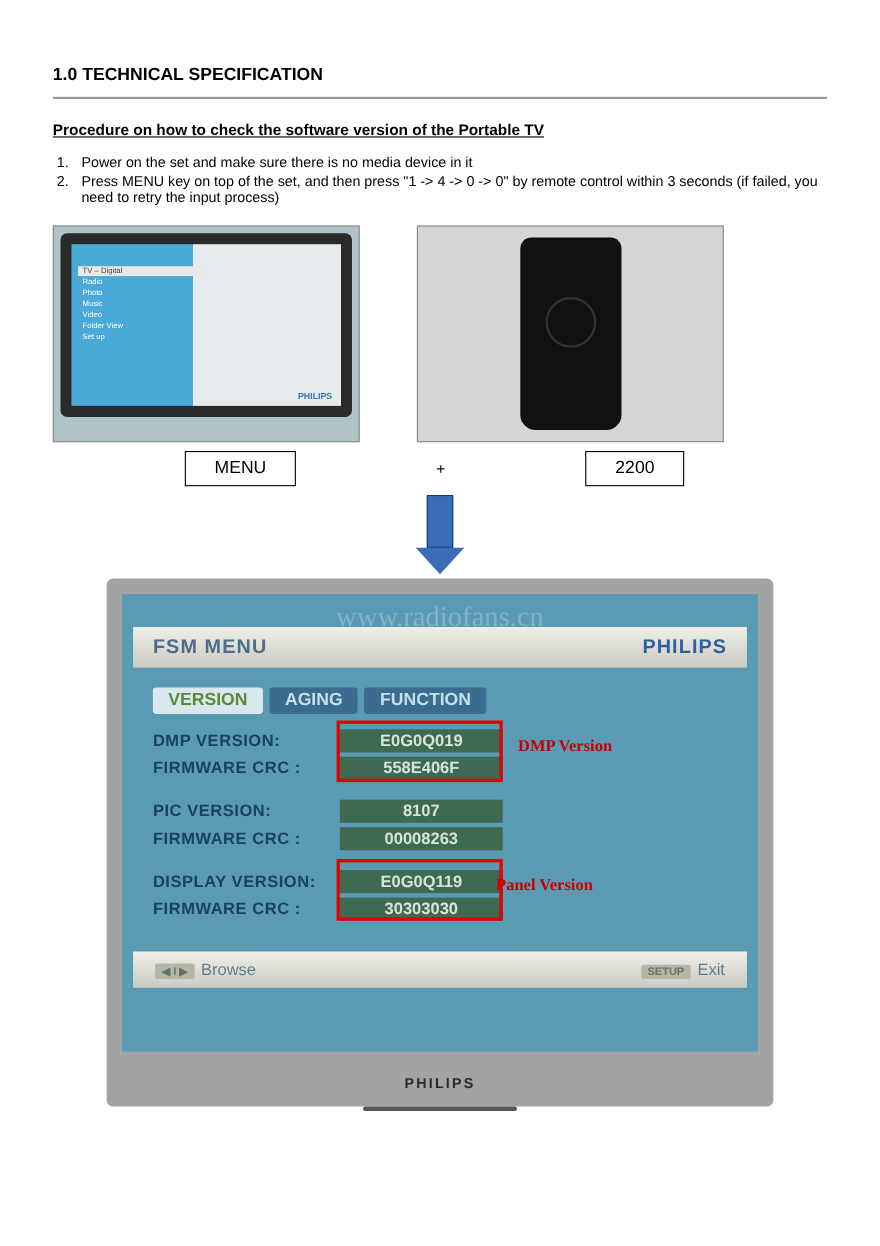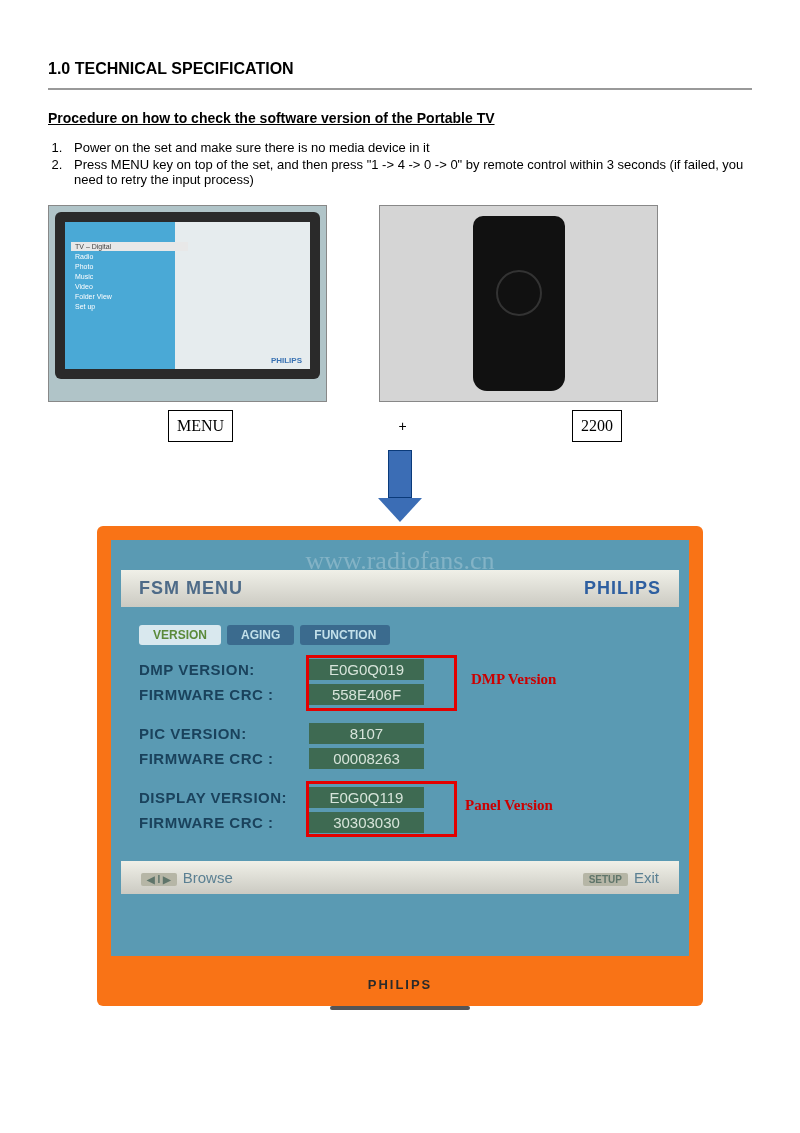--- a/index.html
+++ b/index.html
@@ -14,46 +14,46 @@
 .tv-frame{position:absolute;inset:6px 6px 22px 6px;background:#2a2a2a;border-radius:6px}
 .tv-screen{position:absolute;inset:10px;background:linear-gradient(90deg,#4aa9d6 0 45%,#e6ecee 45% 100%)}
 .tv-menu{position:absolute;left:6px;top:20px;right:50%;font-size:7px;color:#fff}
 .tv-menu div{padding:1px 4px;margin-bottom:1px}
 .tv-menu .hl{background:#e8e8e8;color:#444}
 .tv-brand{position:absolute;right:8px;bottom:4px;color:#3972b3;font-weight:bold;font-size:8px}
 .remote-photo{width:277px;height:195px;background:#d5d5d5;position:relative;border:1px solid #888;display:flex;align-items:center;justify-content:center}
 .remote{width:92px;height:175px;background:#111;border-radius:10px 10px 14px 14px;position:relative}
 .remote::before{content:"";position:absolute;top:54px;left:50%;transform:translateX(-50%);width:42px;height:42px;border:2px solid #333;border-radius:50%}
 .boxes{display:flex;align-items:center;margin:6px 0 8px 0}
-.box{border:1px solid #000;padding:6px 8px;font-family:Liberation Serif, serif;font-size:16px;text-align:center}
+.box{border:1px solid #000;padding:6px 26px;font-family:Liberation Sans, sans-serif;font-size:16px;text-align:center}
 .box1{margin-left:120px}
 .plus{margin:0 auto;font-size:14px}
 .box2{margin-right:130px}
 .arrow-wrap{text-align:center;margin:0 0 4px 0}
 .arrow-stem{width:22px;height:46px;background:#3b6db5;margin:0 auto;border:1px solid #0a3a7a}
 .arrow-head{width:0;height:0;border-left:22px solid transparent;border-right:22px solid transparent;border-top:24px solid #3b6db5;margin:0 auto}
-.fsm-wrap{width:606px;height:480px;margin:0 auto;background:#f97316;border-radius:6px;position:relative;padding:8px;box-sizing:border-box}
+.fsm-wrap{width:606px;height:480px;margin:0 auto;background:#a3a3a3;border-radius:6px;position:relative;padding:8px;box-sizing:border-box}
 .fsm-screen{position:absolute;inset:14px 14px 50px 14px;background:#5a9ab3}
 .watermark{position:absolute;top:6px;left:50%;transform:translateX(-50%);color:rgba(255,255,255,.25);font-size:26px;font-family:Georgia,serif}
 .fsm-top{background:linear-gradient(#f0f0e8,#cbcac2);margin:30px 10px 6px 10px;padding:8px 18px;display:flex;justify-content:space-between;align-items:center}
 .fsm-title{color:#4e6b88;font-weight:bold;letter-spacing:1px;font-size:18px}
 .philips{color:#2e5fa0;font-weight:bold;font-size:18px;letter-spacing:1px}
 .fsm-body{margin:0 10px;position:relative;padding:12px 18px 18px 18px}
 .tabs{display:flex;gap:6px;margin-bottom:14px}
-.tab{background:#3b6b8e;color:#c2e0ea;padding:3px 14px;border-radius:3px;font-weight:bold;font-size:12px}
+.tab{background:#3b6b8e;color:#c2e0ea;padding:3px 14px;border-radius:3px;font-weight:bold;font-size:16px}
 .tab.sel{background:#d9e8ee;color:#5b8a3a}
 .row-data{display:flex;align-items:center;margin-bottom:4px}
 .lbl{width:170px;color:#1a425c;font-weight:bold;font-size:15px;letter-spacing:.5px}
-.val{width:115px;background:#3e6a52;color:#d7e4da;text-align:center;padding:2px 0;font-weight:normal;font-size:15px}
+.val{width:148px;background:#3e6a52;color:#d7e4da;text-align:center;padding:2px 0;font-weight:bold;font-size:15px}
 .redbox{position:absolute;border:3px solid #e30000}
 .rb1{left:185px;top:42px;width:145px;height:50px}
 .rb2{left:185px;top:168px;width:145px;height:50px}
 .annot{position:absolute;color:#cc0000;font-weight:bold;font-family:Georgia,serif;font-size:15px}
 .a1{left:350px;top:58px}
-.a2{left:344px;top:184px}
+.a2{left:330px;top:184px}
 .gap{height:14px}
 .fsm-bot{background:linear-gradient(#f0f0e8,#cbcac2);margin:6px 10px 0 10px;padding:8px 20px;display:flex;justify-content:space-between;align-items:flex-start;color:#5b8093;font-size:15px}
 .btn{display:inline-block;background:#b6b6a6;color:#5f756a;font-size:10px;padding:1px 6px;border-radius:2px;margin-right:6px;font-weight:bold}
 .tv-brand2{position:absolute;bottom:14px;left:50%;transform:translateX(-50%);color:#2a2a2a;font-weight:bold;font-size:13px;letter-spacing:2px}
 .stand{position:absolute;left:50%;bottom:-4px;transform:translateX(-50%);width:140px;height:4px;background:#555;border-radius:2px}
 </style>
 </head>
 <body>
 
 <div class="page">

